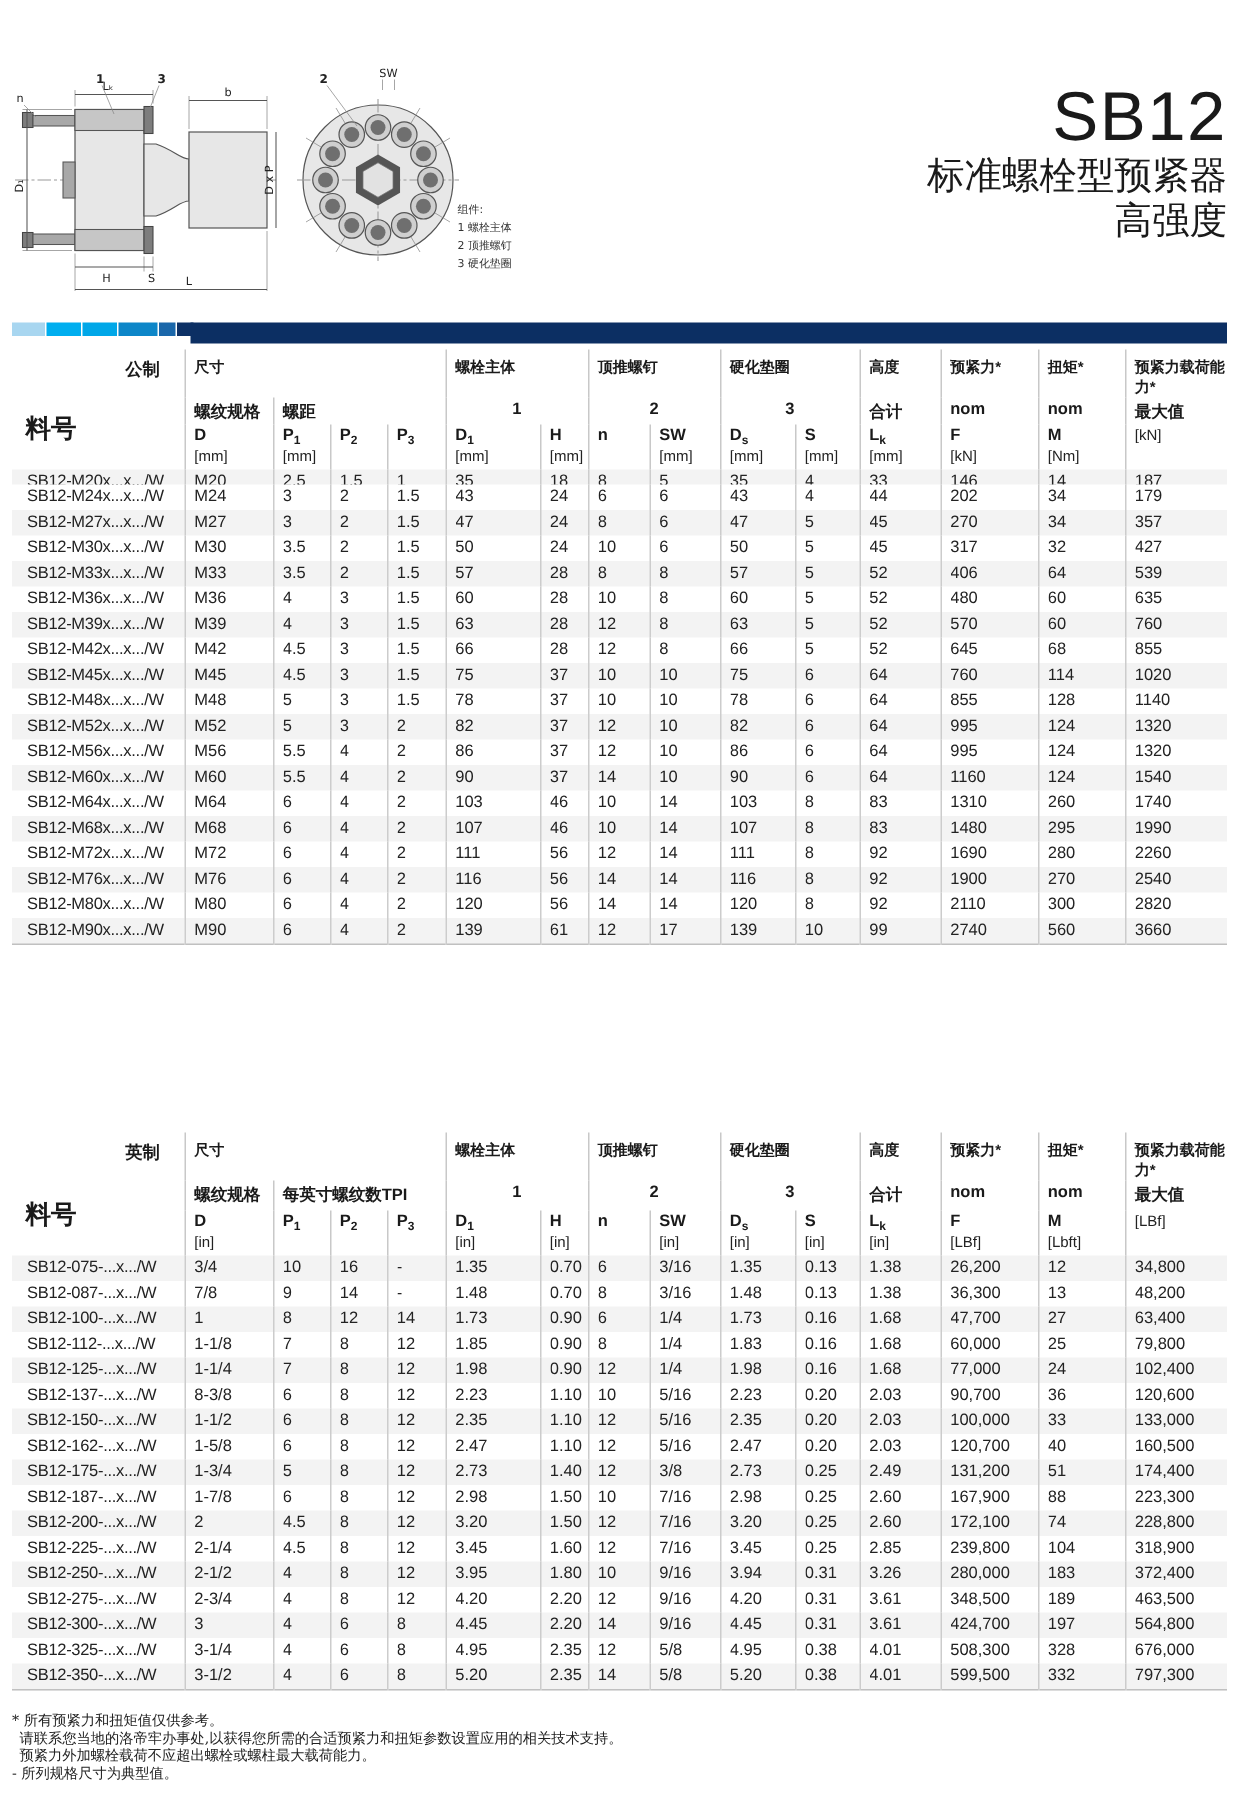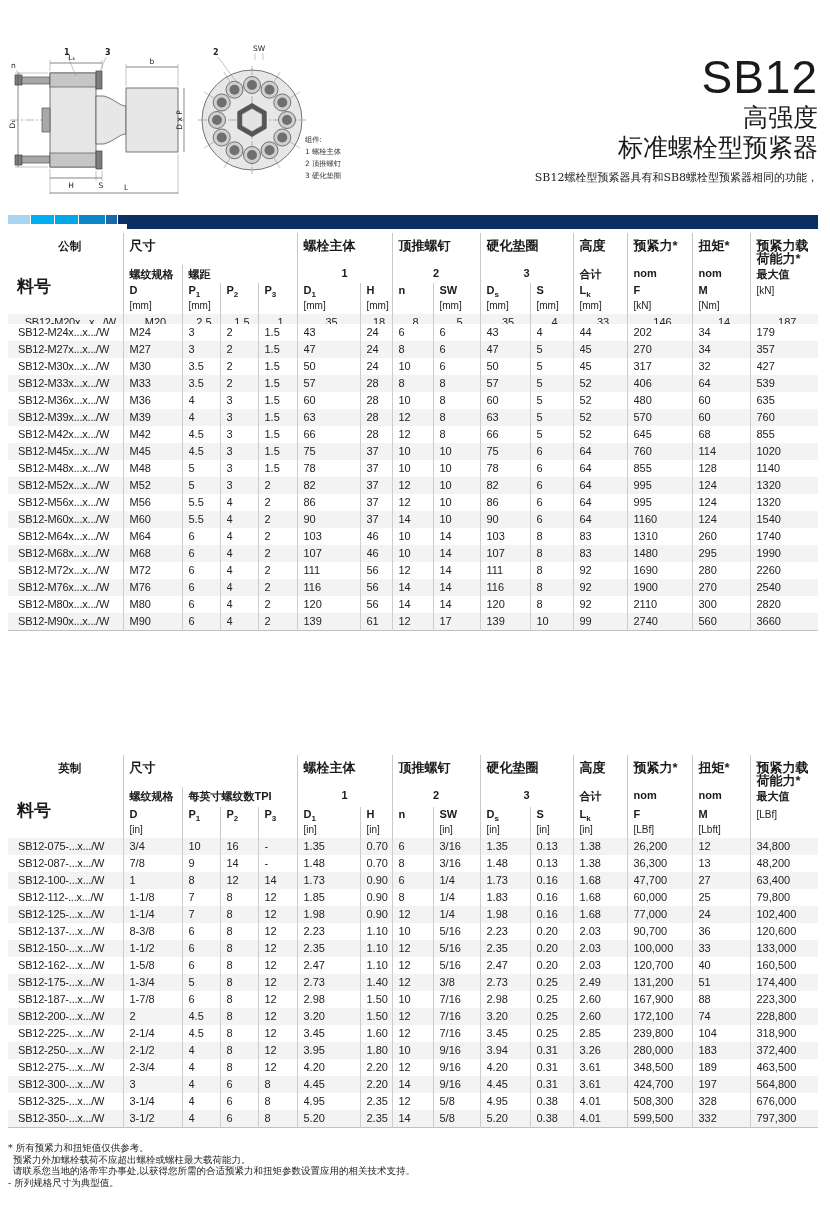--- a/index.html
+++ b/index.html
@@ -33,37 +33,37 @@
   .tbl{position:absolute;left:8px;width:810px;}
   .met{top:215px;}
   .imp{top:755px;}
   .stripe{position:relative;height:18px;}
   .segs{position:absolute;left:0;top:0;height:9px;display:flex;gap:1px;}
   .seg{height:100%;}
   .navbar{position:absolute;left:119px;right:0;top:0;height:14px;}
   table{border-collapse:collapse;table-layout:fixed;width:810px;border-bottom:1px solid #c0c0c0;}
   thead th{vertical-align:top;text-align:left;font-weight:bold;border-left:1px solid #c8c8c8;padding:0;}
   thead th.first{border-left:none;}
-  .grp-label{font-size:13px;padding:6px 0 0 6px;white-space:normal;line-height:13px;}
+  .grp-label{font-size:10px;padding:6px 0 0 6px;white-space:normal;line-height:13px;}
   .met .h-g{height:26px;} .imp .h-g{height:32px;}
   .met .h-s{height:18px;} .imp .h-s{height:20px;}
   .sub-label{font-size:11px;padding:2px 0 0 6px;white-space:nowrap;}
   th.c .sub-label{text-align:center;padding-left:0;}
   .met .symrow th{height:26px;} .imp .symrow th{height:30px;}
   .symline{font-size:11px;padding:1px 0 0 6px;}
   .symline sub{font-size:8px;}
   .unitline{font-size:10px;font-weight:normal;color:#222;padding:1px 0 3px 6px;}
   th.colpart{position:relative;}
-  .sys{font-size:11.5px;font-weight:bold;padding:6px 1px 0 10px;text-align:center;}
+  .sys{font-size:11.5px;font-weight:bold;padding:6px 16px 0 10px;text-align:right;}
   .pn{position:absolute;bottom:16px;left:9px;font-size:17px;font-weight:bold;}
   tbody td{border-left:1px solid #ccc;font-size:11px;padding:0 0 0 6px;color:#222;}
   tbody td.pn-cell{border-left:none;padding-left:10px;letter-spacing:-0.2px;}
   tbody tr:nth-child(odd){background:#f3f3f3;}
   .cw{height:17px;line-height:17px;overflow:hidden;white-space:nowrap;}
-  tr.clipped .cw{height:10px;text-align:center;}
+  tr.clipped .cw{height:10px;}
   tr.clipped .cw span{display:inline-block;line-height:17px;margin-top:-7px;}
 
   
   .footnotes{position:absolute;left:8px;top:1142px;font-family:"DejaVu Serif","Liberation Serif",serif;
              font-size:9.5px;line-height:11.5px;color:#222;}
   .footnotes .indent{padding-left:5px;}
 </style>
 </head>
 <body>
 
@@ -166,24 +166,23 @@
         <text class="lg" x="297" y="100">组件:</text>
         <text class="lg" x="297" y="112">1 螺栓主体</text>
         <text class="lg" x="297" y="124">2 顶推螺钉</text>
         <text class="lg" x="297" y="136">3 硬化垫圈</text>
       </g>
     </svg>
   </div>
 
   <div class="title-block">
     <div class="sb12">SB12</div>
+    <div class="t-sub">标准螺栓型预紧器</div>
     <div class="t-sub">高强度</div>
-    <div class="t-sub">标准螺栓型预紧器</div>
     <div class="t-desc">
-      <div>SB12螺栓型预紧器具有和SB8螺栓型预紧器相同的功能，</div>
     </div>
   </div>
 
   <div class="tbl met">
     <div class="stripe">
       <div class="segs" id="segs-met">
           <div class="seg" style="background: rgb(168, 214, 240); width: 22px;"></div>
           <div class="seg" style="background: rgb(0, 174, 239); width: 23px;"></div>
           <div class="seg" style="background: rgb(0, 167, 232); width: 23px;"></div>
           <div class="seg" style="background: rgb(13, 134, 200); width: 26px;"></div>
@@ -2164,18 +2163,18 @@
             <td>
               <div class="cw"><span>797,300</span></div>
             </td>
           </tr>
         </tbody>
     </table>
   </div>
 
   <div class="footnotes">
     <div>* 所有预紧力和扭矩值仅供参考。</div>
+    <div class="indent">请联系您当地的洛帝牢办事处,以获得您所需的合适预紧力和扭矩参数设置应用的相关技术支持。</div>
     <div class="indent">预紧力外加螺栓载荷不应超出螺栓或螺柱最大载荷能力。</div>
-    <div class="indent">请联系您当地的洛帝牢办事处,以获得您所需的合适预紧力和扭矩参数设置应用的相关技术支持。</div>
     <div>- 所列规格尺寸为典型值。</div>
   </div>
 
 </div>
 
 </body></html>

